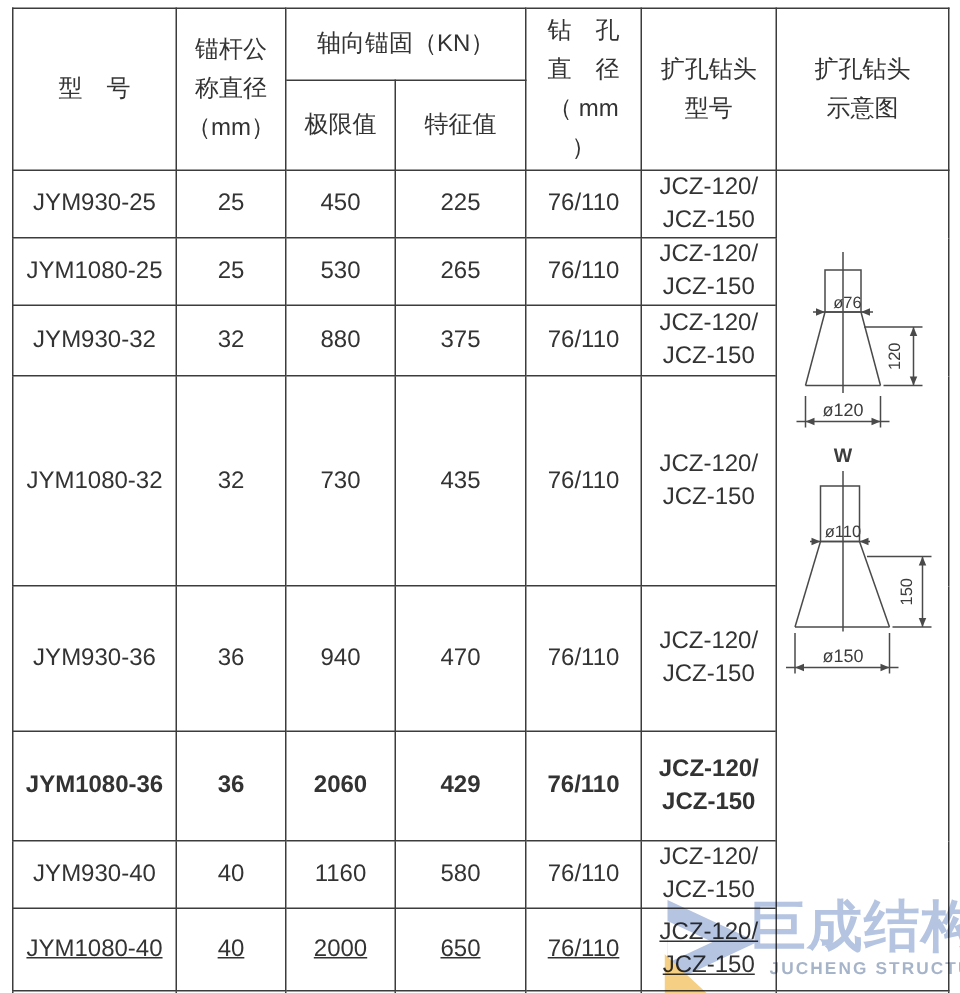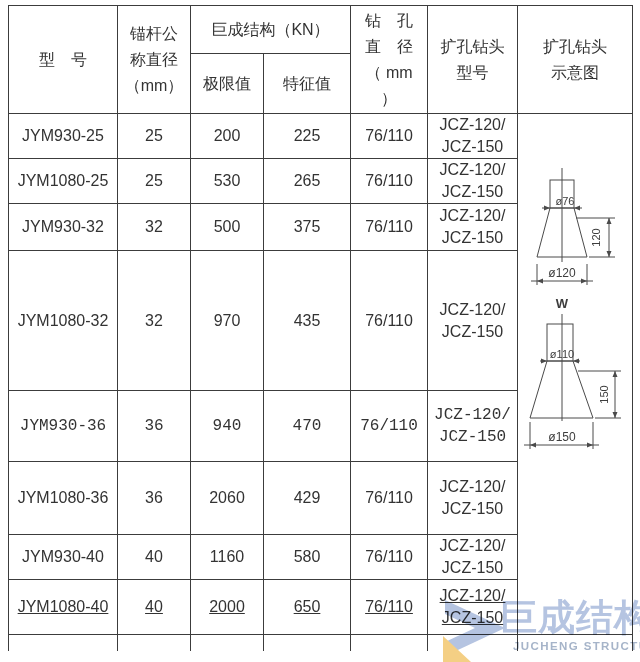--- a/index.html
+++ b/index.html
@@ -26,22 +26,22 @@
     text-align:left;padding-left:8px;font-size:15px;line-height:22px;
     white-space:pre-line;
   }
   td.schematic{position:relative;vertical-align:top;}
   tr.h1{height:48px;}
   tr.h2{height:60px;}
   tr.r1{height:45px;}
   tr.r2{height:38px;}
   tr.r3{height:47px;}
   tr.r4{height:140px;padding-left:18px;}
-  tr.r5{height:71px;font-family:Liberation Mono, monospace;}
-  tr.r6{height:73px;}
+  tr.r5{height:97px;}
+  tr.r6{height:73px;font-weight:bold;}
   tr.r7{height:36px;}
   tr.r8{height:55px;text-decoration:underline;}
   tr.ghost{height:16px;}
   tr.ghost td{border-bottom:none;}
   .diag{position:absolute;left:0;}
   .diag text{fill:#3d3d3d;font-family:"Liberation Sans",sans-serif;}
   .diag line,.diag path,.diag rect{stroke:#4a4a4a;stroke-width:1;fill:none;}
   .diag polygon{fill:#4a4a4a;stroke:none;}
   .watermark{
     position:absolute;left:443px;top:597px;width:260px;height:66px;
@@ -72,39 +72,39 @@
         <col style="width:90px">
       <col style="width:115px">
     </colgroup>
 
     <tbody>
         <tr class="h1">
       <td rowspan="2" class="hd pre">型　号</td>
       <td rowspan="2" class="hd pre">锚杆公
 称直径
 （mm）</td>
-      <td colspan="2" class="hd">巨成结构（KN）</td>
+      <td colspan="2" class="hd">轴向锚固（KN）</td>
       <td rowspan="2" class="hd pre">钻　孔
 直　径
 （ mm
 ）</td>
       <td rowspan="2" class="hd pre">扩孔钻头
 型号</td>
       <td rowspan="2" class="hd pre">扩孔钻头
 示意图</td>
     </tr>
     <tr class="h2">
       <td class="hd">极限值</td>
       <td class="hd">特征值</td>
     </tr>
 
     <tr class="r1">
       <td class="model">JYM930-25</td>
       <td class="num">25</td>
-      <td class="num">200</td>
+      <td class="num">450</td>
       <td class="num">225</td>
       <td class="num">76/110</td>
       <td class="bit">JCZ-120/
 JCZ-150</td>
       <td rowspan="8" class="schematic">
 
         <svg class="diag" style="top:54px" width="114" height="145" viewBox="0 0 114 145">
           <line x1="44" y1="0" x2="44" y2="94"></line>
           <rect x="32" y="12" width="24" height="28"></rect>
           <line x1="24" y1="40" x2="64" y2="40"></line>
@@ -162,31 +162,31 @@
       <td class="num">530</td>
       <td class="num">265</td>
       <td class="num">76/110</td>
       <td class="bit">JCZ-120/
 JCZ-150</td>
     </tr>
 
     <tr class="r3">
       <td class="model">JYM930-32</td>
       <td class="num">32</td>
-      <td class="num">500</td>
+      <td class="num">880</td>
       <td class="num">375</td>
       <td class="num">76/110</td>
       <td class="bit">JCZ-120/
 JCZ-150</td>
     </tr>
 
     <tr class="r4">
       <td class="model">JYM1080-32</td>
       <td class="num">32</td>
-      <td class="num">970</td>
+      <td class="num">730</td>
       <td class="num">435</td>
       <td class="num">76/110</td>
       <td class="bit">JCZ-120/
 JCZ-150</td>
     </tr>
 
     <tr class="r5">
       <td class="model">JYM930-36</td>
       <td class="num">36</td>
       <td class="num">940</td>

